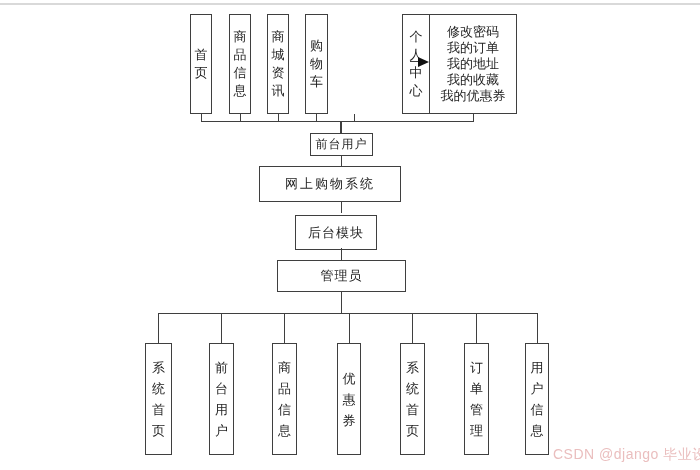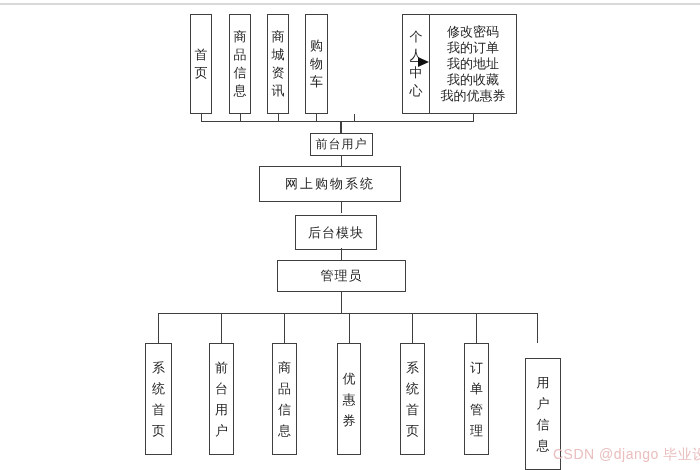--- a/index.html
+++ b/index.html
@@ -107,18 +107,18 @@
     </div>
   <div class="node vbox vbox-lg" style="left:337px;top:343px;width:24px;height:112px">
     <span class="lbl">优惠券</span>
     </div>
   <div class="node vbox vbox-lg" style="left:400px;top:343px;width:25px;height:112px">
     <span class="lbl">系统首页</span>
     </div>
   <div class="node vbox vbox-lg" style="left:464px;top:343px;width:25px;height:112px">
     <span class="lbl">订单管理</span>
     </div>
-  <div class="node vbox vbox-lg" style="left:525px;top:358px;width:36px;height:112px">
+  <div class="node vbox vbox-lg" style="left:525px;top:343px;width:24px;height:112px">
     <span class="lbl">用户信息</span>
     </div>
 
   <div class="watermark">CSDN @django  毕业设计</div>
 </div>
 
 </body></html>

